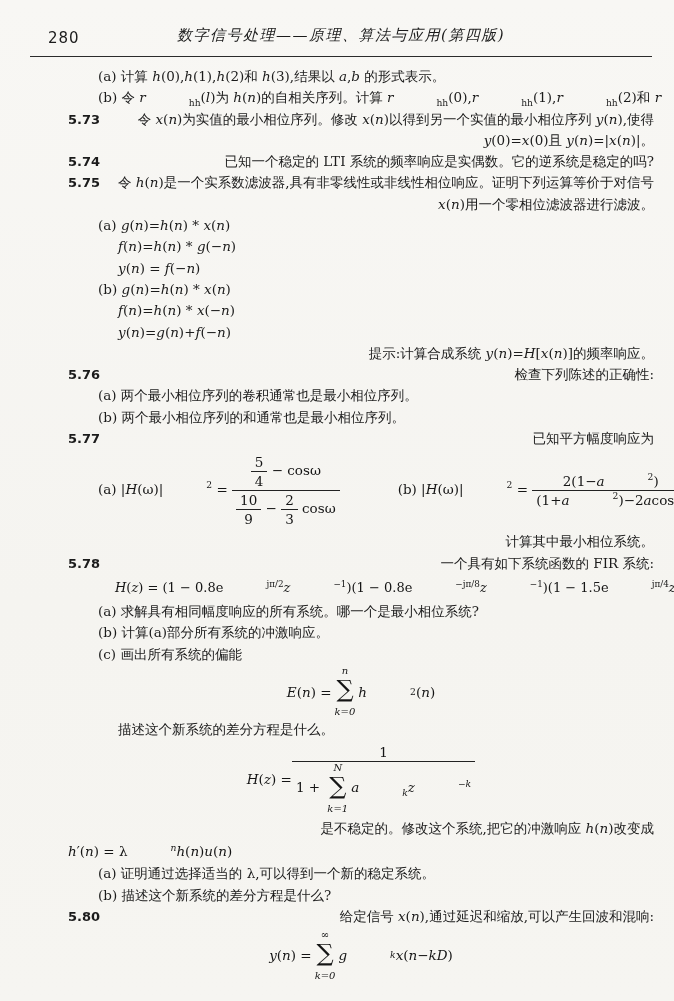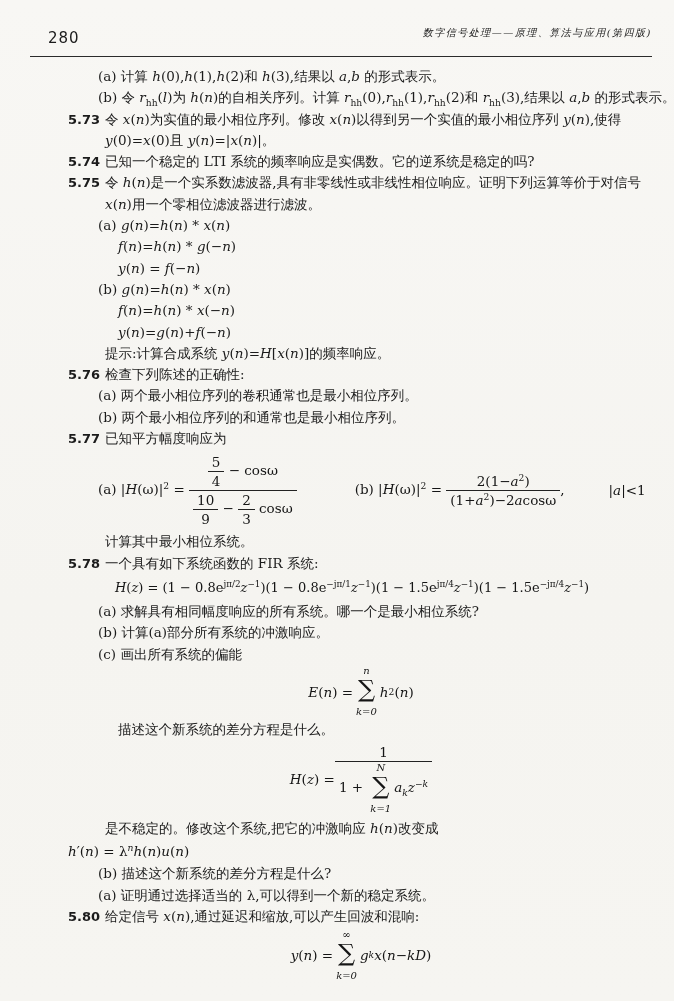--- a/index.html
+++ b/index.html
@@ -3,30 +3,30 @@
 <meta charset="utf-8">
 <style>
   html,body{margin:0;padding:0;}
   body{width:674px;height:1001px;overflow:hidden;background:#edecea;}
   .page{width:674px;height:1001px;position:relative;overflow:hidden;color:#1b1b1b;
         background:linear-gradient(180deg,#f8f7f4 0%,#f5f4f0 60%,#f6f5f1 100%);
         font-family:"DejaVu Serif","Liberation Serif",serif;}
   .header{position:absolute;top:26px;left:30px;right:22px;height:24px;}
   .pageno{position:absolute;left:18px;top:3px;font-size:15px;letter-spacing:1px;
           font-family:"DejaVu Sans","Liberation Sans",sans-serif;}
-  .htitle{display:block;text-align:right;font-size:10px;font-style:italic;letter-spacing:1.5px;}
+  .htitle{display:block;text-align:center;font-size:15px;font-style:italic;letter-spacing:1.5px;}
   .hrule{position:absolute;top:56px;left:30px;right:22px;border-top:1.6px solid #2b2b2b;}
   .content{position:absolute;top:66px;left:68px;width:586px;}
   .line{position:relative;font-size:13.5px;line-height:21.3px;white-space:nowrap;}
   .line .pnum{position:absolute;left:0;top:0;font-weight:bold;font-size:13px;
               font-family:"DejaVu Sans","Liberation Sans",sans-serif;}
-  .ind0{padding-left:37px;}
+  .ind0{padding-left:37px;text-align:right;}
   .ind1{padding-left:30px;}
   .ind2{padding-left:50px;}
-  sup,sub{font-size:68%;line-height:0;}
+  sup,sub{font-size:68%;line-height:0;margin-left:43px;}
   .eqrow{position:relative;font-size:13.5px;color:#151515;}
   .fr{display:inline-block;vertical-align:middle;text-align:center;}
   .fr>.n{display:block;border-bottom:1px solid #222;padding:0 4px 1px;}
   .fr>.d{display:block;padding:1px 4px 0;}
   .so{display:inline-flex;flex-direction:column;align-items:center;vertical-align:middle;
       line-height:1;margin:0 3px;}
   .so .st{font-size:10px;font-style:italic;margin-bottom:1px;}
   .so .sg{font-size:24px;}
   .so .sb{font-size:10px;font-style:italic;margin-top:6px;}
   .eq77{display:flex;align-items:center;height:82px;white-space:nowrap;}
@@ -67,42 +67,42 @@
       <div class="line ind1"><span class="ltext">(a) 两个最小相位序列的卷积通常也是最小相位序列。</span></div>
       <div class="line ind1"><span class="ltext">(b) 两个最小相位序列的和通常也是最小相位序列。</span></div>
       <div class="line ind0"><span class="pnum">5.77</span><span class="ltext">已知平方幅度响应为</span></div>
       <div class="eqrow eq77">
         <span class="pa">(a) |<i>H</i>(ω)|<sup>2</sup> = <span class="fr"><span class="n"><span class="fr"><span class="n">5</span><span class="d">4</span></span> − cosω</span><span class="d"><span class="fr"><span class="n">10</span><span class="d">9</span></span> − <span class="fr"><span class="n">2</span><span class="d">3</span></span> cosω</span></span></span>
         <span class="pb">(b) |<i>H</i>(ω)|<sup>2</sup> = <span class="fr"><span class="n">2(1−<i>a</i><sup>2</sup>)</span><span class="d">(1+<i>a</i><sup>2</sup>)−2<i>a</i>cosω</span></span>,</span>
         <span class="pc">|<i>a</i>|&lt;1</span>
       </div>
       <div class="line ind0"><span class="ltext">计算其中最小相位系统。</span></div>
       <div class="line ind0"><span class="pnum">5.78</span><span class="ltext">一个具有如下系统函数的 FIR 系统:</span></div>
-      <div class="eqrow eq78"><i>H</i>(<i>z</i>) = (1 − 0.8e<sup>jπ/2</sup><i>z</i><sup>−1</sup>)(1 − 0.8e<sup>−jπ/1</sup><i>z</i><sup>−1</sup>)(1 − 1.5e<sup>jπ/4</sup><i>z</i><sup>−1</sup>)(1 − 1.5e<sup>−jπ/4</sup><i>z</i><sup>−1</sup>)</div>
+      <div class="eqrow eq78"><i>H</i>(<i>z</i>) = (1 − 0.8e<sup>jπ/2</sup><i>z</i><sup>−1</sup>)(1 − 0.8e<sup>−jπ/8</sup><i>z</i><sup>−1</sup>)(1 − 1.5e<sup>jπ/4</sup><i>z</i><sup>−1</sup>)(1 − 1.5e<sup>−jπ/4</sup><i>z</i><sup>−1</sup>)</div>
       <div class="line ind1"><span class="ltext">(a) 求解具有相同幅度响应的所有系统。哪一个是最小相位系统?</span></div>
       <div class="line ind1"><span class="ltext">(b) 计算(a)部分所有系统的冲激响应。</span></div>
       <div class="line ind1"><span class="ltext">(c) 画出所有系统的偏能</span></div>
       <div class="eqrow eqEn"><i>E</i>(<i>n</i>) = <span class="so">
           <span class="st"><i>n</i></span>
           <span class="sg">∑</span>
           <span class="sb"><i>k</i>=0</span>
         </span> <i>h</i><sup>2</sup>(<i>n</i>)</div>
       <div class="line ind2"><span class="ltext">描述这个新系统的差分方程是什么。</span></div>
       <div class="eqrow eq79"><i>H</i>(<i>z</i>) = <span class="fr">
           <span class="n">1</span>
           <span class="d">1 + <span class="so">
               <span class="st"><i>N</i></span>
               <span class="sg">∑</span>
               <span class="sb"><i>k</i>=1</span>
             </span><i>a</i><sub><i>k</i></sub><i>z</i><sup>−<i>k</i></sup></span>
         </span></div>
       <div class="line ind0"><span class="ltext">是不稳定的。修改这个系统,把它的冲激响应 <i>h</i>(<i>n</i>)改变成</span></div>
       <div class="eqrow eqhp"><i>h</i>′(<i>n</i>) = λ<sup><i>n</i></sup><i>h</i>(<i>n</i>)<i>u</i>(<i>n</i>)</div>
+      <div class="line ind1"><span class="ltext">(a) 证明通过选择适当的 λ,可以得到一个新的稳定系统。</span></div>
       <div class="line ind1"><span class="ltext">(b) 描述这个新系统的差分方程是什么?</span></div>
-      <div class="line ind1"><span class="ltext">(a) 证明通过选择适当的 λ,可以得到一个新的稳定系统。</span></div>
       <div class="line ind0"><span class="pnum">5.80</span><span class="ltext">给定信号 <i>x</i>(<i>n</i>),通过延迟和缩放,可以产生回波和混响:</span></div>
       <div class="eqrow eq80"><i>y</i>(<i>n</i>) = <span class="so">
           <span class="st">∞</span>
           <span class="sg">∑</span>
           <span class="sb"><i>k</i>=0</span>
         </span> <i>g</i><sub><i>k</i></sub><i>x</i>(<i>n</i> − <i>kD</i>)</div>
     </div>
 </div>
 
 </body></html>

